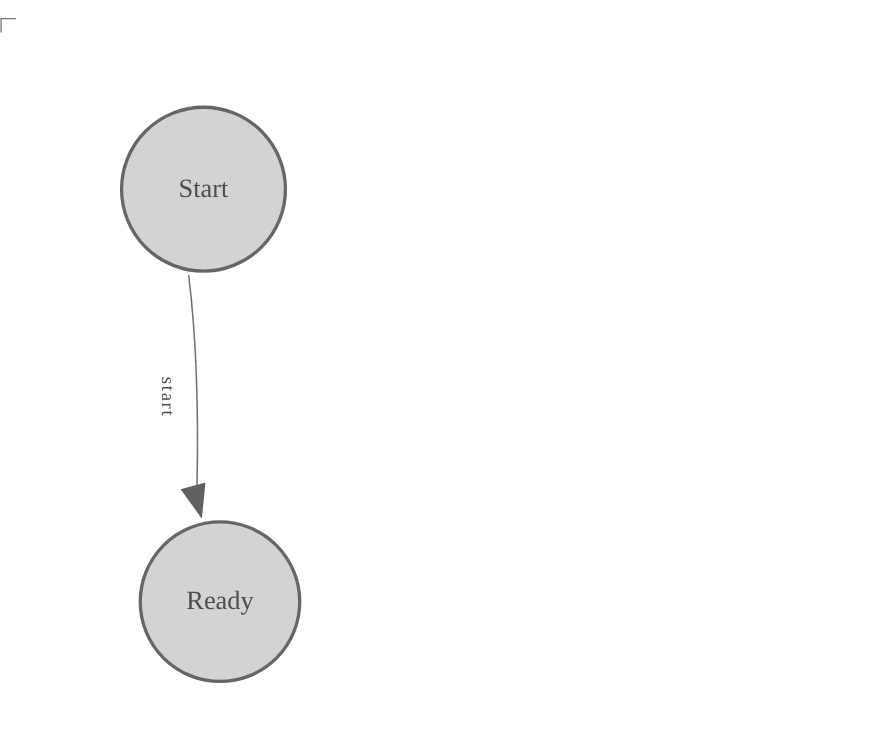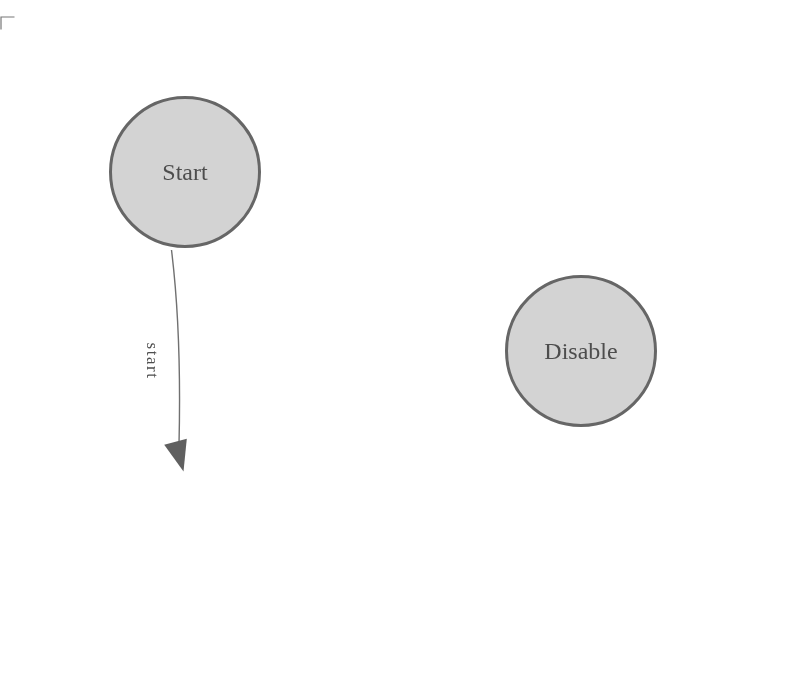--- a/index.html
+++ b/index.html
@@ -84,20 +84,20 @@
     <g>
       <path class="edge-path" d="M 171.5 234 C 179 295, 180.5 365, 179 429"></path>
       <polygon class="edge-arrow" points="183.5,455.5 164.2,428.8 186.8,422.7"></polygon>
     </g>
   </svg>
 
   <div class="node node-start">
     <span>Start</span>
   </div>
 
+  <div class="node node-ready">
+    <span>Ready</span>
+  </div>
 
-  <div class="node node-disable">
-    <span>Disable</span>
-  </div>
 
   <div class="edge-label">start</div>
 
 </div>
 
 </body></html>

